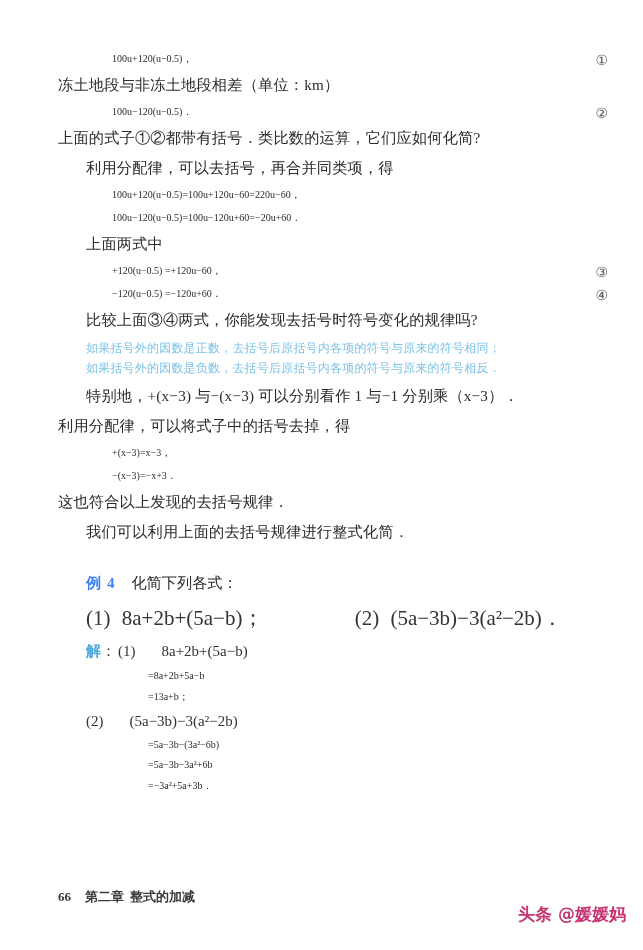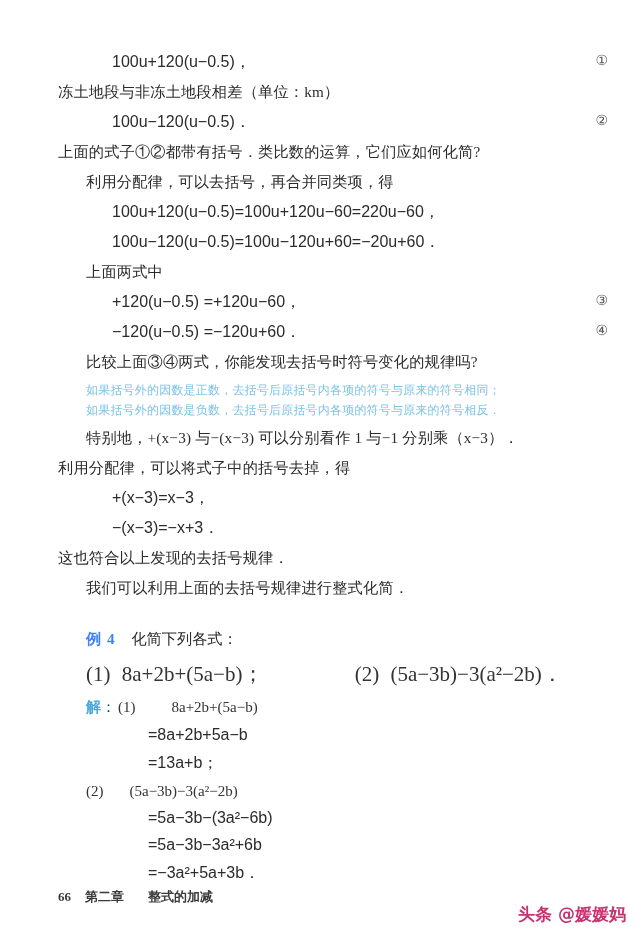--- a/index.html
+++ b/index.html
@@ -47,22 +47,22 @@
     font-size: 12px;
     letter-spacing: 0.2px;
     margin-bottom: 3px;
     white-space: normal;
     line-height: 1.42;
   }
   .rule .ind { padding-left: 28px; }
 
   
   .math {
-    font-family: Liberation Sans, sans-serif;
-    font-size: 16px;
+    font-family: Liberation Serif, serif;
+    font-size: 10px;
     color: #2b2b2b;
     margin-bottom: 9px;
     white-space: nowrap;
   }
 
   .ml-1 { padding-left: 54px; }
   .ml-3 { padding-left: 90px; }
 
   
   .marker {
@@ -105,34 +105,34 @@
     padding-left: 28px;
     font-size: 15px;
     margin-bottom: 9px;
     white-space: nowrap;
   }
   .sol-label {
     color: #4aa8d8;
     font-weight: 700;
   }
   .sol-num { margin-left: 2px; }
-  .sol-expr { margin-left: 36px; }
+  .sol-expr { margin-left: 26px; }
 
   
   .footer {
     position: absolute;
     left: 58px;
     top: 888px;
     font-size: 13px;
     color: #3a3a3a;
     white-space: nowrap;
     font-weight: 600;
   }
   .footer .pg { margin-right: 14px; }
-  .footer .ch { margin-right: 24px; }
+  .footer .ch { margin-right: 6px; }
 
   .watermark {
     position: absolute;
     right: 17px;
     top: 903px;
     font-size: 17px;
     color: #be185d;
     font-weight: 700;
     white-space: nowrap;
     font-family: "DejaVu Sans", "Liberation Sans", sans-serif;

